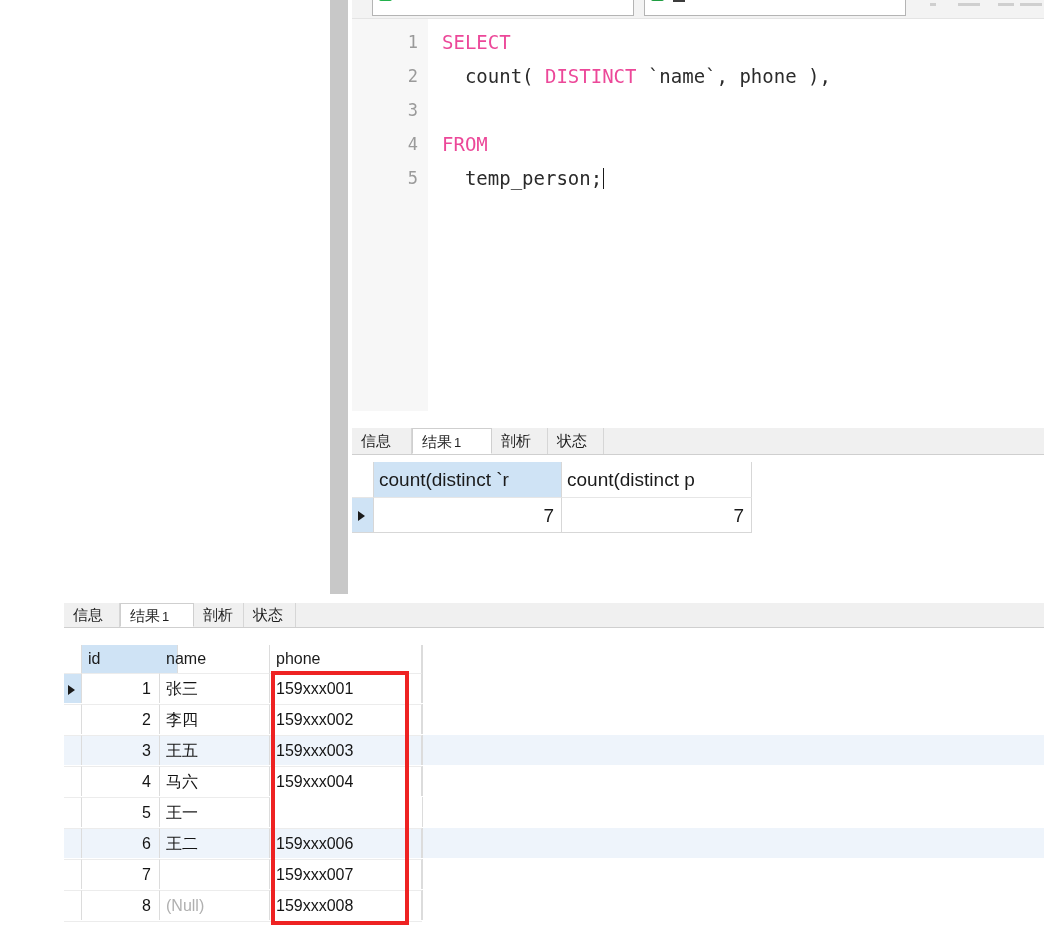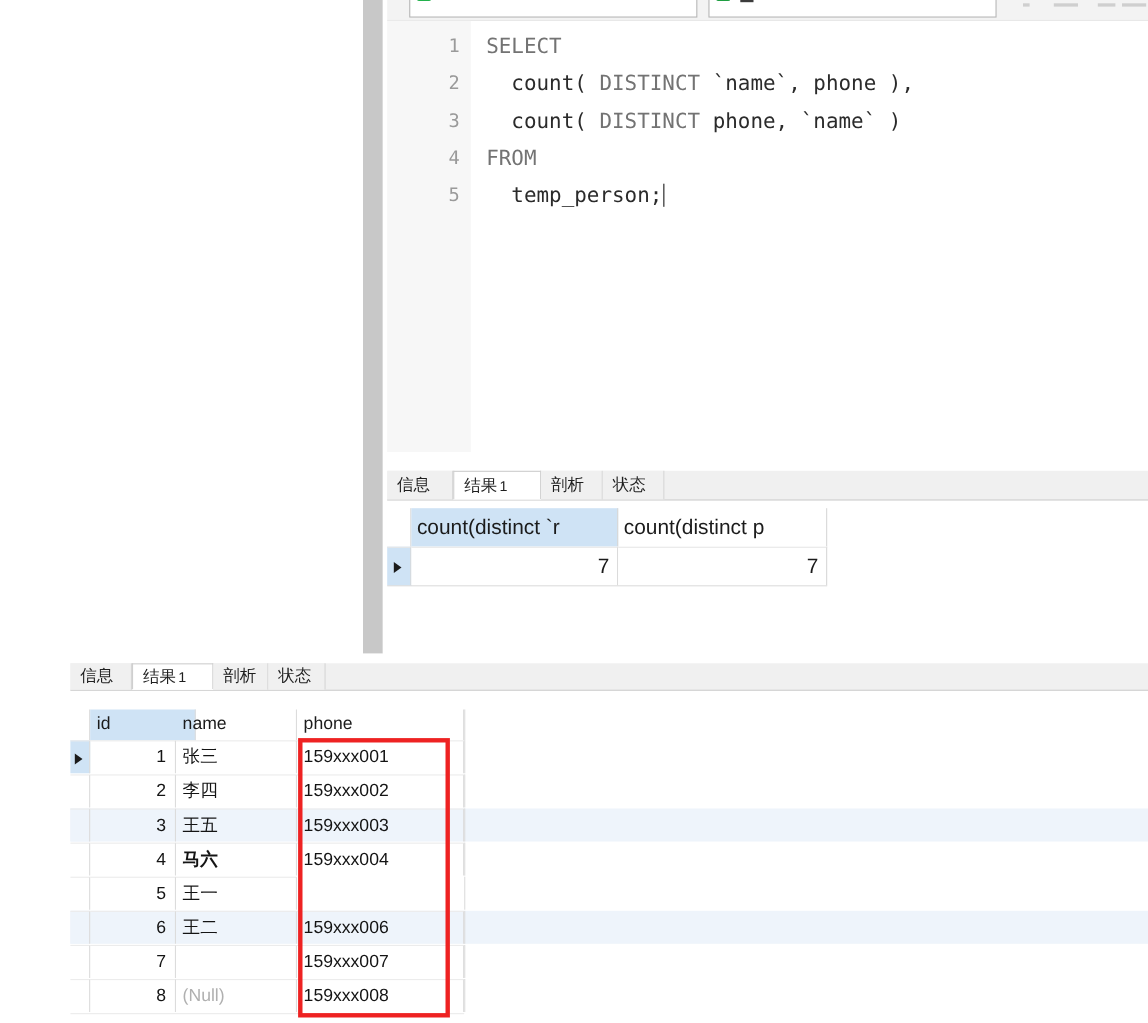--- a/index.html
+++ b/index.html
@@ -134,21 +134,21 @@
   }
   .code-line {
     position: absolute;
     left: 14px;
     white-space: pre;
     font-family: "DejaVu Sans Mono", "Liberation Mono", monospace;
     font-size: 19px;
     line-height: 34px;
     color: #2b2b2b;
   }
-  .kw { color: #737373; }
+  .kw { color: #ec4899; }
   .caret {
     display: inline-block;
     width: 1px;
     height: 21px;
     background: #1a1a1a;
     vertical-align: -4px;
     margin-left: 1px;
   }
 
   
@@ -330,21 +330,20 @@
     <div class="gutter">
       <div class="gutter-line" style="top:6px;">1</div>
       <div class="gutter-line" style="top:40px;">2</div>
       <div class="gutter-line" style="top:74px;">3</div>
       <div class="gutter-line" style="top:108px;">4</div>
       <div class="gutter-line" style="top:142px;">5</div>
     </div>
     <div class="code-lines">
       <div class="code-line" style="top:6px;"><span class="kw">SELECT</span></div>
       <div class="code-line" style="top:40px;"><span>  count( </span><span class="kw">DISTINCT</span><span> `name`, phone ),</span></div>
-      <div class="code-line" style="top:74px;"><span>  count( </span><span class="kw">DISTINCT</span><span> phone, `name` )</span></div>
       <div class="code-line" style="top:108px;"><span class="kw">FROM</span></div>
       <div class="code-line" style="top:142px;"><span>  temp_person;</span><span class="caret"></span></div>
     </div>
   </div>
 
   <div class="res-tabs" id="upper-tabs" style="left:22px; top:428px; width:692px;">
     <div class="strip-bg" style="width:692px;"></div>
     <div class="rtab" style="left:0px;   width:60px;">信息</div>
     <div class="rtab active" style="left:60px;  width:80px;"><span>结果</span><span class="tabnum">1</span></div>
     <div class="rtab" style="left:140px; width:56px;">剖析</div>
@@ -402,21 +401,21 @@
       <div class="lg-row alt" style="top: 132px;">
         <div class="lg-rail" style="background: rgb(238, 244, 251); border-top: 1px solid rgb(236, 236, 236);"></div>
         <div class="lg-cell num" style="left: 18px; width: 78px; background: transparent;">3</div>
         <div class="lg-cell txt" style="left: 96px; width: 110px; background: transparent;">王五</div>
         <div class="lg-cell txt" style="left: 206px; width: 152px; background: transparent;">159xxx003</div>
         <div style="position: absolute; left: 358px; top: 0px; width: 1px; height: 30px; background: rgb(220, 220, 220);"></div>
       </div>
       <div class="lg-row" style="top: 163px;">
         <div class="lg-rail" style="background: rgb(255, 255, 255); border-top: 1px solid rgb(236, 236, 236);"></div>
         <div class="lg-cell num" style="left: 18px; width: 78px; background: transparent;">4</div>
-        <div class="lg-cell txt" style="left: 96px; width: 110px; background: transparent; font-weight: bold;">马六</div>
+        <div class="lg-cell txt" style="left: 96px; width: 110px; background: transparent;">马六</div>
         <div class="lg-cell txt" style="left: 206px; width: 152px; background: transparent;">159xxx004</div>
         <div style="position: absolute; left: 358px; top: 0px; width: 1px; height: 30px; background: rgb(220, 220, 220);"></div>
       </div>
       <div class="lg-row" style="top: 194px;">
         <div class="lg-rail" style="background: rgb(255, 255, 255); border-top: 1px solid rgb(236, 236, 236);"></div>
         <div class="lg-cell num" style="left: 18px; width: 78px; background: transparent;">5</div>
         <div class="lg-cell txt" style="left: 96px; width: 110px; background: transparent;">王一</div>
         <div style="position: absolute; left: 358px; top: 0px; width: 1px; height: 30px; background: rgb(220, 220, 220);"></div>
       </div>
       <div class="lg-row alt" style="top: 225px;">

